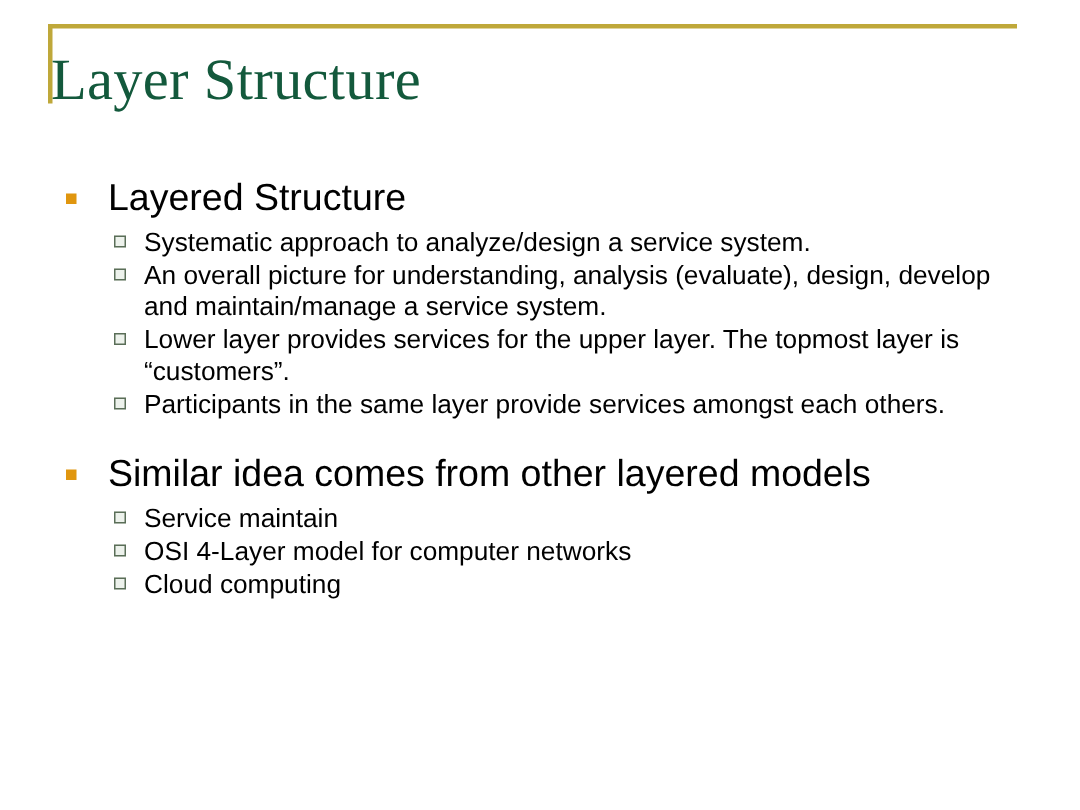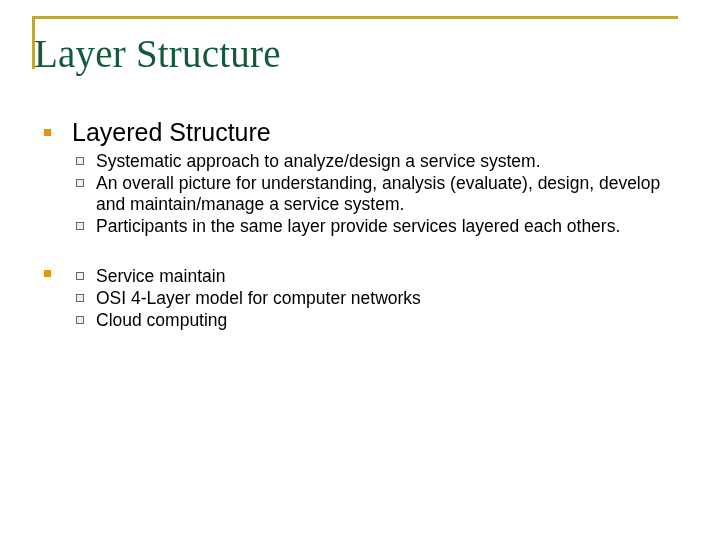--- a/index.html
+++ b/index.html
@@ -130,28 +130,33 @@
       <div class="l2">
         <span class="bullet-hollow"></span>
         <span>Systematic approach to analyze/design a service system.</span>
       </div>
       <div class="l2">
         <span class="bullet-hollow"></span>
         <span>An overall picture for understanding, analysis (evaluate), design, develop and maintain/manage a service system.</span>
       </div>
       <div class="l2">
         <span class="bullet-hollow"></span>
-        <span>Participants in the same layer provide services layered each others.</span>
+        <span>Lower layer provides services for the upper layer. The topmost layer is “customers”.</span>
+      </div>
+      <div class="l2">
+        <span class="bullet-hollow"></span>
+        <span>Participants in the same layer provide services amongst each others.</span>
       </div>
     </div>
 
     <div class="gap-after-group"></div>
 
     <div class="l1">
       <span class="bullet-sq"></span>
+      <span>Similar idea comes from other layered models</span>
     </div>
 
     <div class="l2group">
       <div class="l2">
         <span class="bullet-hollow"></span>
         <span>Service maintain</span>
       </div>
       <div class="l2">
         <span class="bullet-hollow"></span>
         <span>OSI 4-Layer model for computer networks</span>

